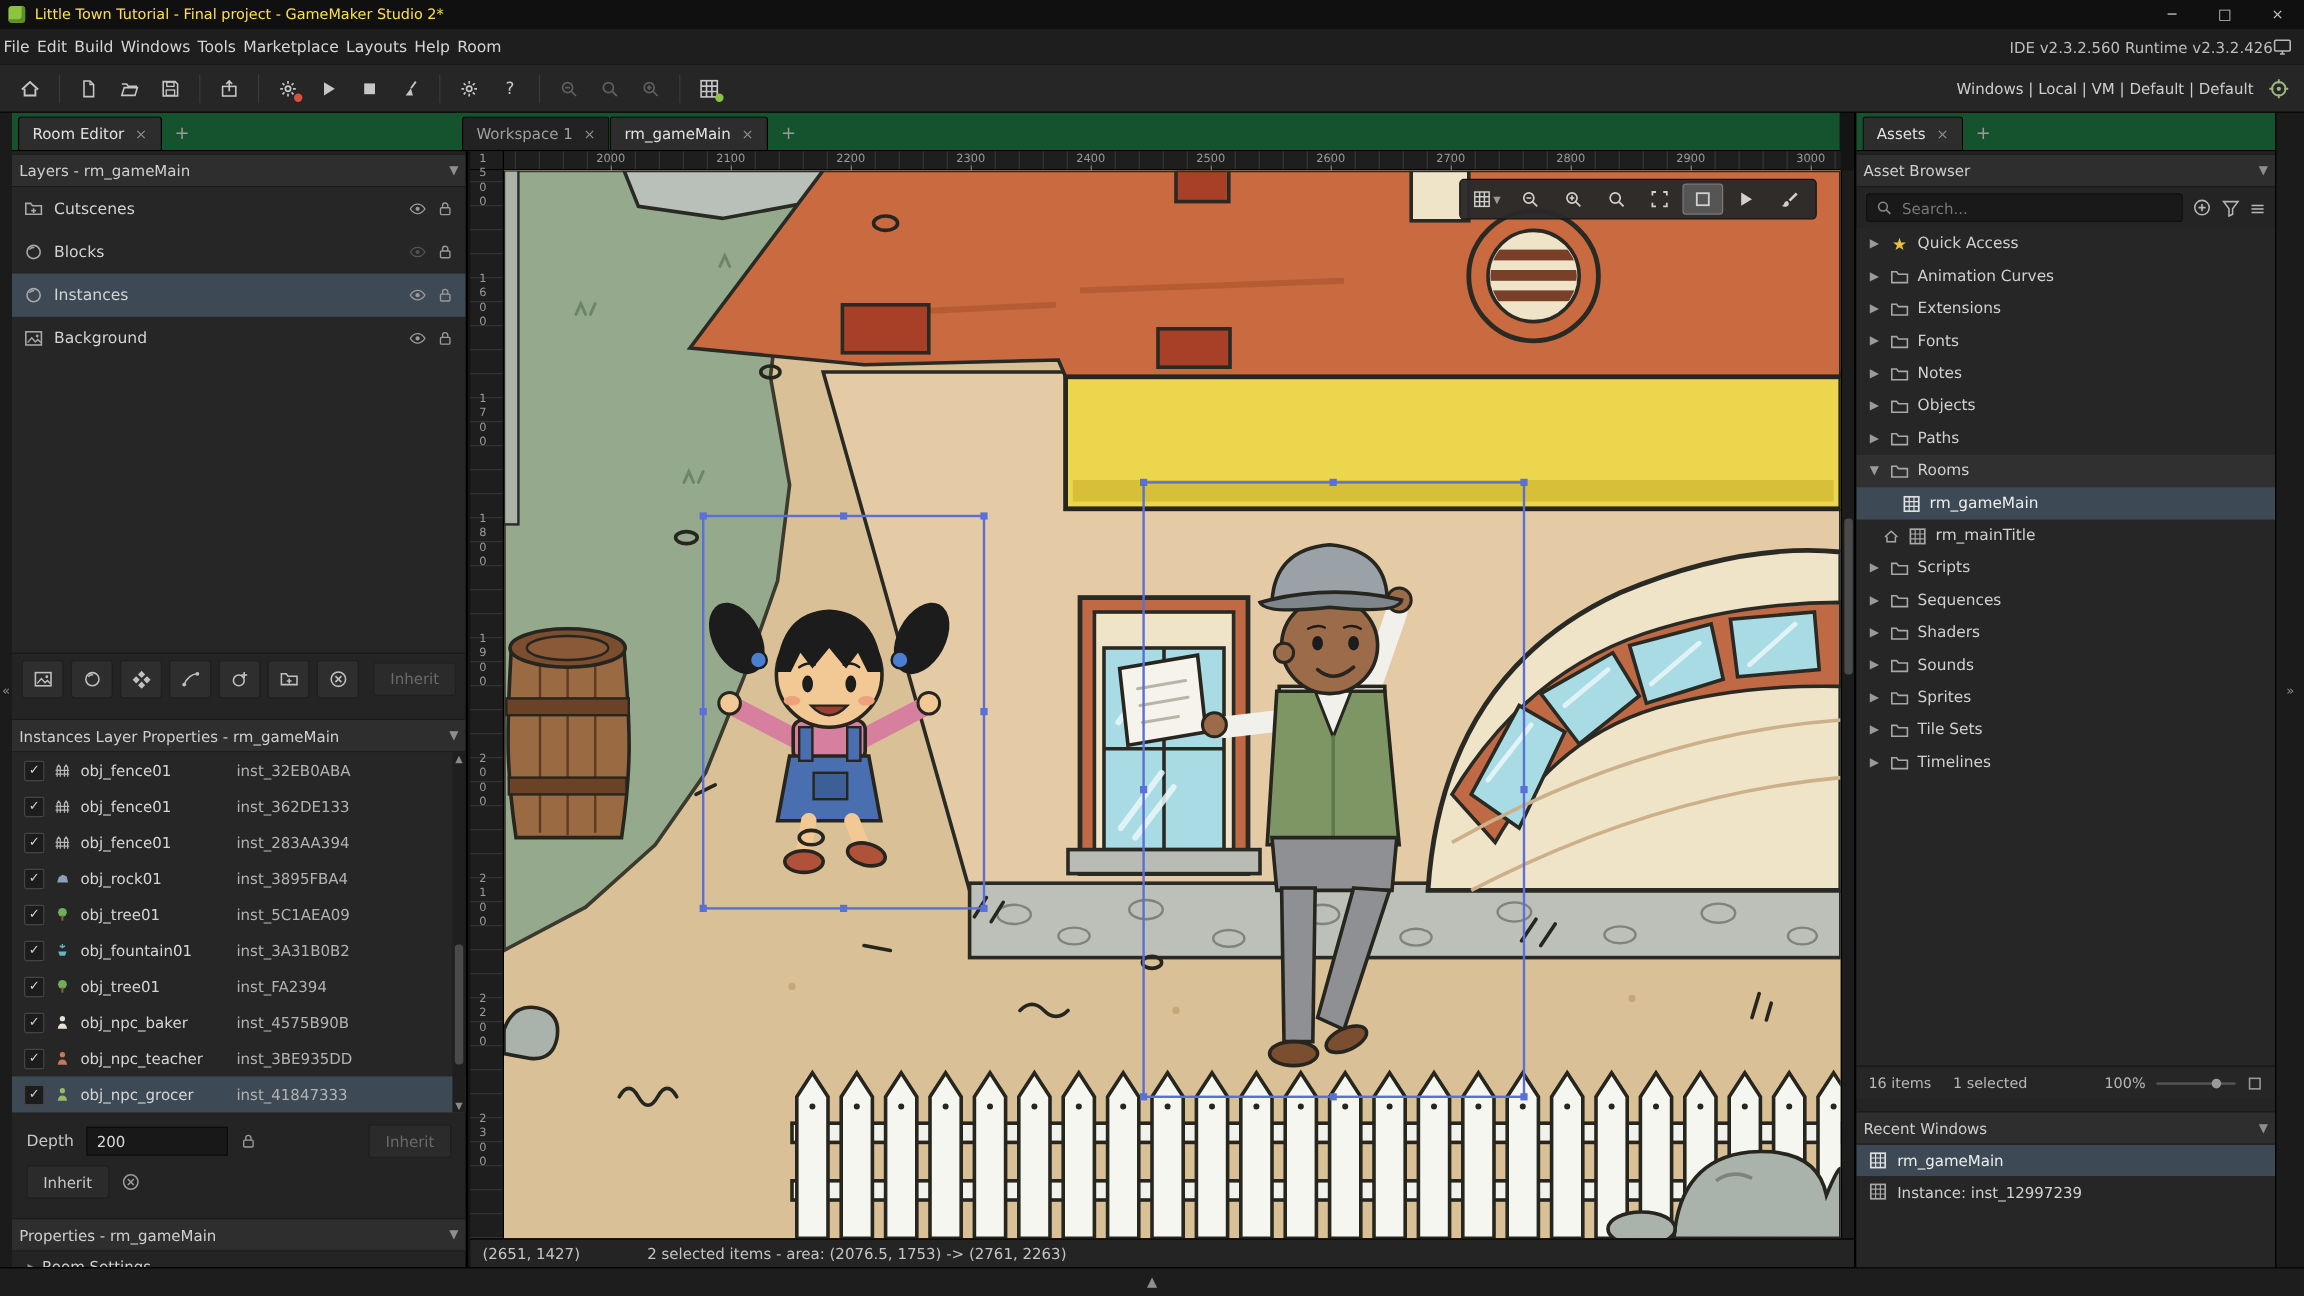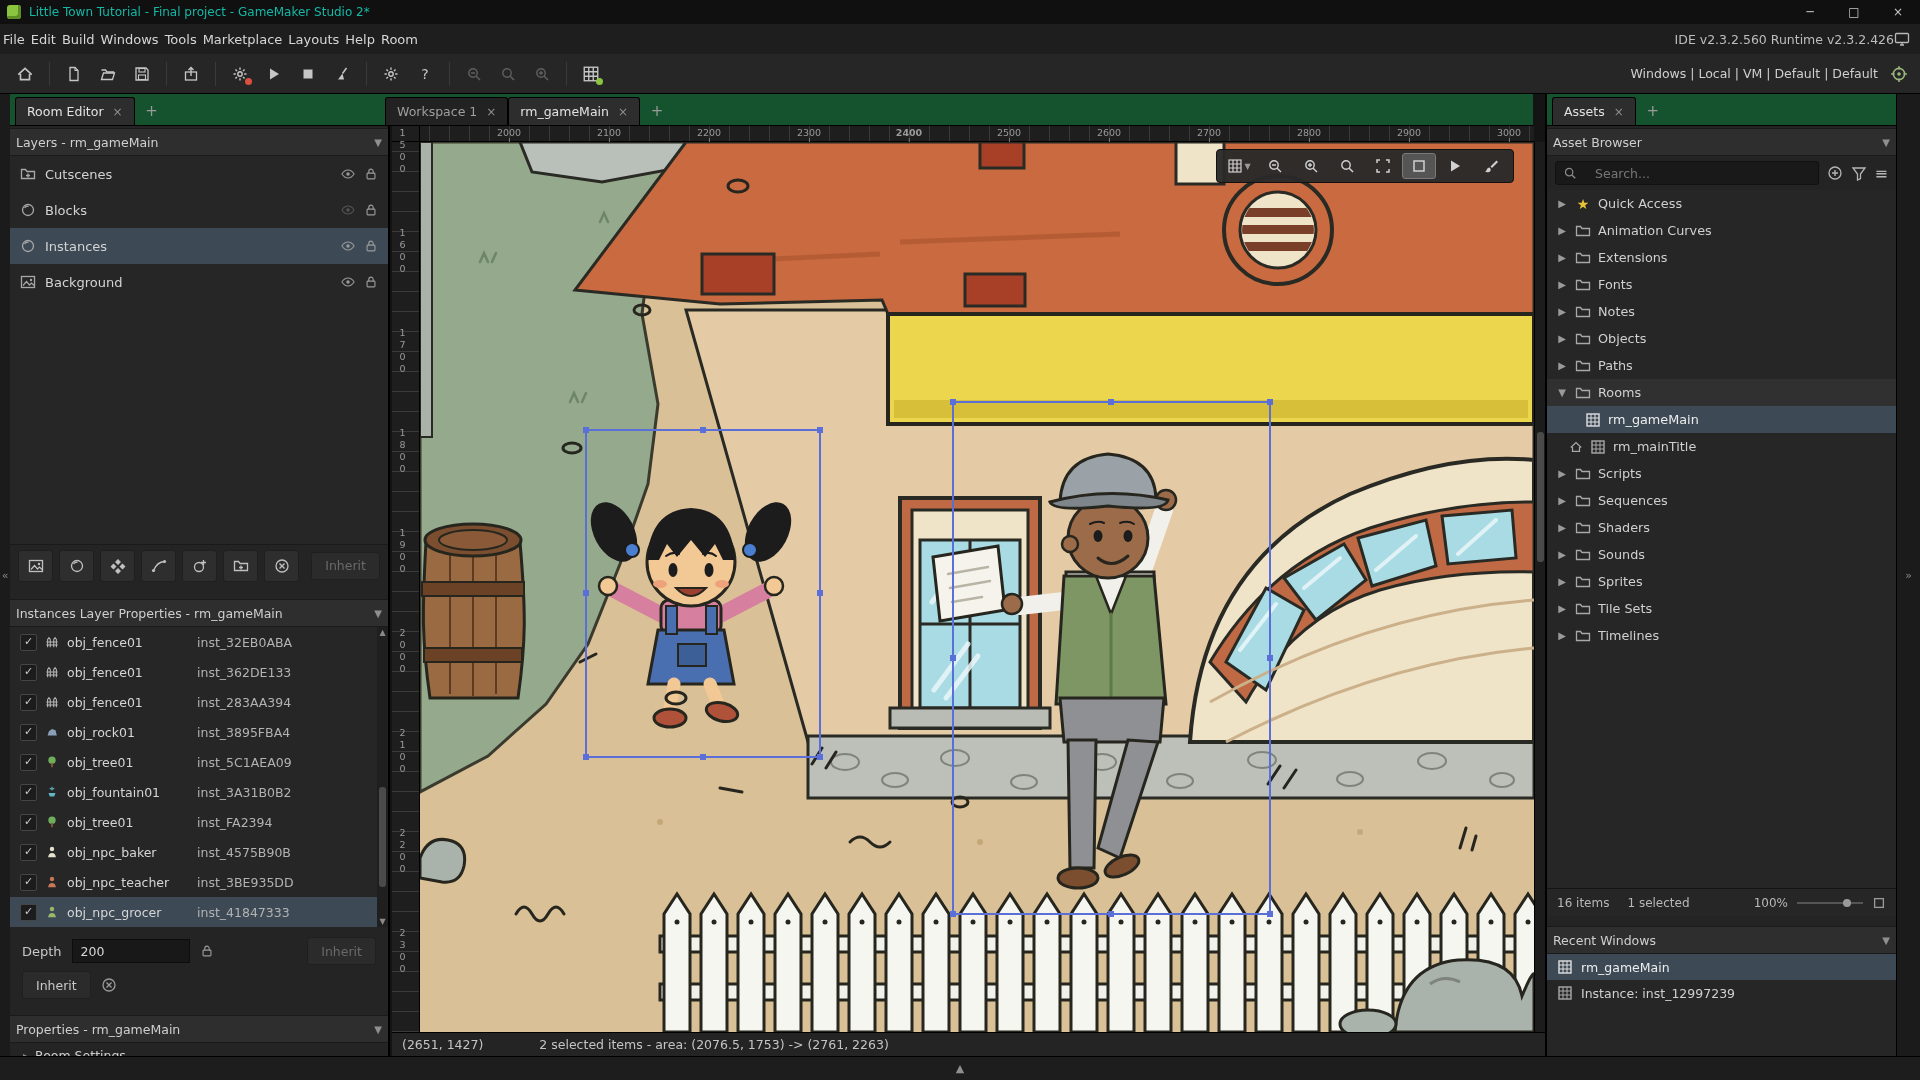--- a/index.html
+++ b/index.html
@@ -4,21 +4,21 @@
 <style>
   html,body{margin:0;padding:0;width:1920px;height:1080px;background:#141414;
     font-family:"DejaVu Sans","Liberation Sans",sans-serif;color:#c7c7c7;font-size:13px;overflow:hidden}
   svg.ic{width:16px;height:16px;display:block}
   svg.ic14{width:14px;height:14px;display:block}
   svg.ic18{width:18px;height:18px;display:block}
 
   
   #titlebar{position:absolute;left:0;top:0;width:1920px;height:24px;background:#101010;display:flex;align-items:center;border-bottom:1px solid #000}
   #logo{width:14px;height:14px;margin:0 8px 0 7px;border-radius:3px;background:#8bc53f;box-shadow:inset -3px -3px 0 #5e8f26}
-  #wtitle{font-size:12px;color:#14b8a6}
+  #wtitle{font-size:12px;color:#fde047}
   .wbtns{margin-left:auto;display:flex}
   .wbtn{width:44px;height:24px;display:flex;align-items:center;justify-content:center;color:#c8c8c8;font-size:12px}
 
   
   #menubar{position:absolute;left:0;top:24px;width:1920px;height:30px;background:#1e1e1e;display:flex;align-items:center;border-bottom:1px solid #000}
   .mitem{padding:0 3px;height:30px;display:flex;align-items:center;font-size:13px;color:#d6d6d6}
   #menuver{margin-left:auto;display:flex;align-items:center;padding-right:10px;color:#bdbdbd;font-size:12.5px}
 
   
   #toolbar{position:absolute;left:0;top:54px;width:1920px;height:40px;background:#262626;border-bottom:1px solid #000;display:flex;align-items:center;padding-left:8px;box-sizing:border-box}
@@ -79,21 +79,21 @@
   .cbtn.active{background:#555;border:1px solid #7a7a7a;box-sizing:border-box}
   .cchev{font-size:8px;color:#9a9a9a}
   #vscroll{position:absolute;left:1534px;top:142px;width:11px;height:890px;background:#1c1c1c;border-left:1px solid #000;box-sizing:border-box}
   #vscroll .vthumb{left:2px;top:290px;height:130px}
   #statusbar{position:absolute;left:392px;top:1032px;width:1153px;height:24px;background:#242424;border-top:1px solid #000;display:flex;align-items:center;gap:56px;padding:0 10px;font-size:12.5px;color:#c4c4c4;box-sizing:border-box}
   #bottombar{position:absolute;left:0;top:1056px;width:1920px;height:24px;background:#1d1d1d;border-top:1px solid #000;display:flex;align-items:center;justify-content:center;color:#8f8f8f;font-size:11px;box-sizing:border-box}
 
   
   #rightpanel{position:absolute;left:1545px;top:94px;width:351px;height:962px;background:#242424;border-left:2px solid #000;box-sizing:border-box;overflow:hidden}
   #asearch{position:absolute;left:0;top:62px;right:0;height:34px;display:flex;align-items:center;gap:8px;padding:0 8px;box-sizing:border-box}
-  #searchbox{flex:1;height:24px;background:#191919;border:1px solid #101010;border-radius:3px;display:flex;align-items:center;gap:16px;padding:0 7px;color:#8a8a8a;box-sizing:border-box}
+  #searchbox{flex:1;height:24px;background:#191919;border:1px solid #101010;border-radius:3px;display:flex;align-items:center;gap:6px;padding:0 7px;color:#8a8a8a;box-sizing:border-box}
   #searchbox input{flex:1;background:transparent;border:none;outline:none;color:#c8c8c8;font-size:12.5px;font-family:inherit}
   #searchbox input::placeholder{color:#777}
   .aico{color:#b5b5b5}
   #atree{position:absolute;left:0;top:96px;right:0;height:698px;background:#262626}
   .trow{height:27px;display:flex;align-items:center;gap:7px;padding:0 9px;font-size:12.8px;color:#d0d0d0}
   .trow .arr{width:12px;color:#9a9a9a;font-size:10px;text-align:center;flex:0 0 auto}
   .trow.child{padding-left:38px}
   .trow.hl{background:#303030}
   .trow.sel{background:#3d4a55;color:#ececec}
   .star{color:#e8c33a;font-size:14px;width:16px;text-align:center}
@@ -667,21 +667,21 @@
   </div>
 </div>
 
 <div id="rulercorner"></div>
 
 <div id="rulerH">
   <span style="left:89px"><b style="font-weight:normal">2000</b><i></i></span>
   <span style="left:189px"><b style="font-weight:normal">2100</b><i></i></span>
   <span style="left:289px"><b style="font-weight:normal">2200</b><i></i></span>
   <span style="left:389px"><b style="font-weight:normal">2300</b><i></i></span>
-  <span style="left:489px"><b style="font-weight:bold">2400</b><i></i></span>
+  <span style="left:489px"><b style="font-weight:normal">2400</b><i></i></span>
   <span style="left:589px"><b style="font-weight:normal">2500</b><i></i></span>
   <span style="left:689px"><b style="font-weight:normal">2600</b><i></i></span>
   <span style="left:789px"><b style="font-weight:normal">2700</b><i></i></span>
   <span style="left:889px"><b style="font-weight:normal">2800</b><i></i></span>
   <span style="left:989px"><b style="font-weight:normal">2900</b><i></i></span>
   <span style="left:1089px"><b style="font-weight:normal">3000</b><i></i></span>
 </div>
 
 <div id="rulerV">
   <span style="top:9px">1500</span>

